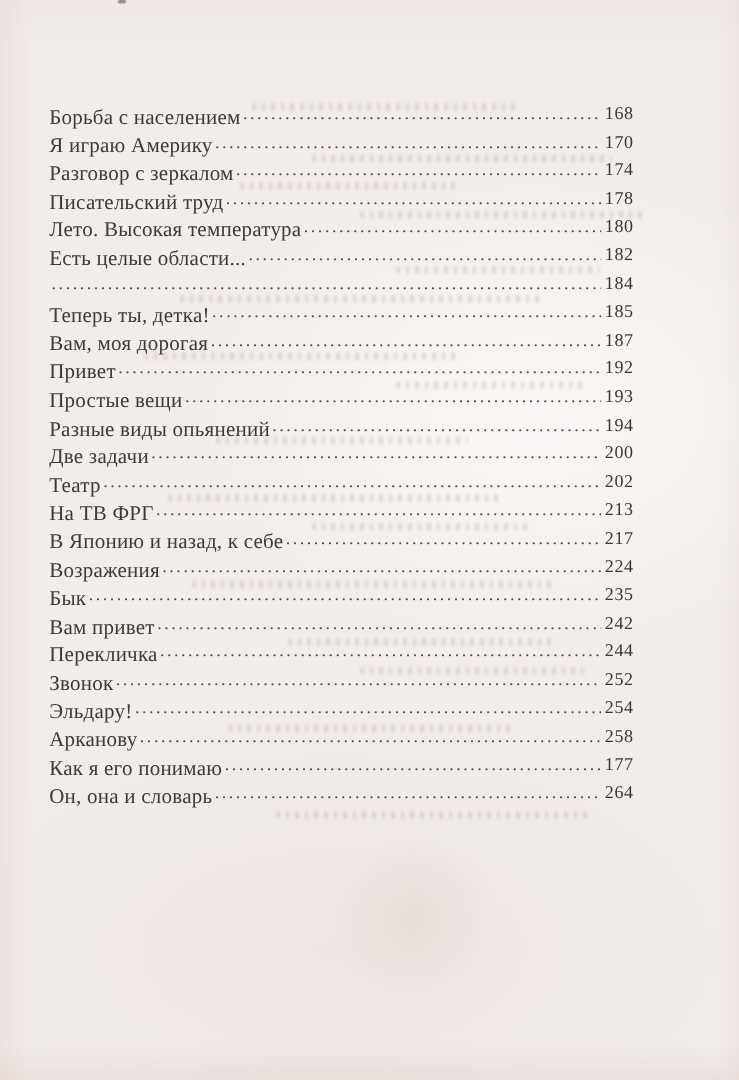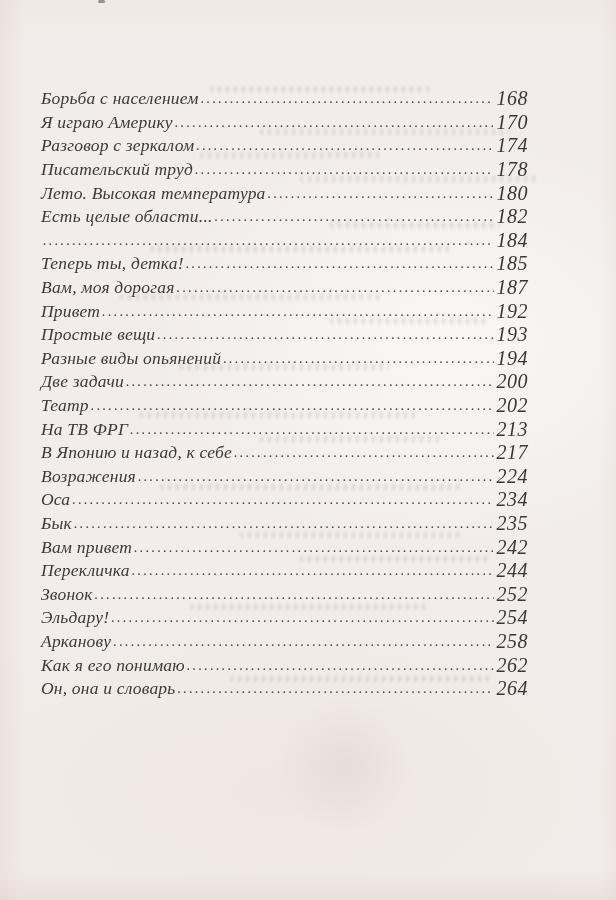--- a/index.html
+++ b/index.html
@@ -23,45 +23,44 @@
   }
 
   .toc {
     position: absolute;
     left: 41px;
     right: 88px;
     top: 87px;
   }
   .toc-row {
     display: flex;
-    align-items: center;
+    align-items: flex-start;
     height: 23.6px;
     font-size: 17.5px;
     color: #3d3a36;
     letter-spacing: 0.2px;
     white-space: nowrap;
-    font-style: italic;
   }
   .toc-title {
     flex: 0 0 auto;
   }
   .dot-leader {
     flex: 1 1 auto;
     overflow: hidden;
     margin: 0 3px 0 2px;
     color: #4e4a45;
     font-size: 15px;
     letter-spacing: 2.1px;
   }
   .dot-leader::after {
     content: "..................................................................................................................";
   }
   .toc-page-num {
     flex: 0 0 auto;
-    font-size: 20px;
+    font-size: 15px;
     color: #3a3733;
     letter-spacing: 0.5px;
   }
 
   
   .ghost {
     position: absolute;
     height: 6px;
     pointer-events: none;
     filter: blur(1.4px);
@@ -204,25 +203,20 @@
     <span class="dot-leader"></span>
     <span class="toc-page-num">217</span>
   </div>
 
   <div class="toc-row">
     <span class="toc-title">Возражения</span>
     <span class="dot-leader"></span>
     <span class="toc-page-num">224</span>
   </div>
 
-  <div class="toc-row">
-    <span class="toc-title">Оса</span>
-    <span class="dot-leader"></span>
-    <span class="toc-page-num">234</span>
-  </div>
 
   <div class="toc-row">
     <span class="toc-title">Бык</span>
     <span class="dot-leader"></span>
     <span class="toc-page-num">235</span>
   </div>
 
 
 
   <div class="toc-row">
@@ -251,21 +245,21 @@
 
   <div class="toc-row">
     <span class="toc-title">Арканову</span>
     <span class="dot-leader"></span>
     <span class="toc-page-num">258</span>
   </div>
 
   <div class="toc-row">
     <span class="toc-title">Как я его понимаю</span>
     <span class="dot-leader"></span>
-    <span class="toc-page-num">262</span>
+    <span class="toc-page-num">177</span>
   </div>
 
   <div class="toc-row">
     <span class="toc-title">Он, она и словарь</span>
     <span class="dot-leader"></span>
     <span class="toc-page-num">264</span>
   </div>
 </section>
 
 </main>

